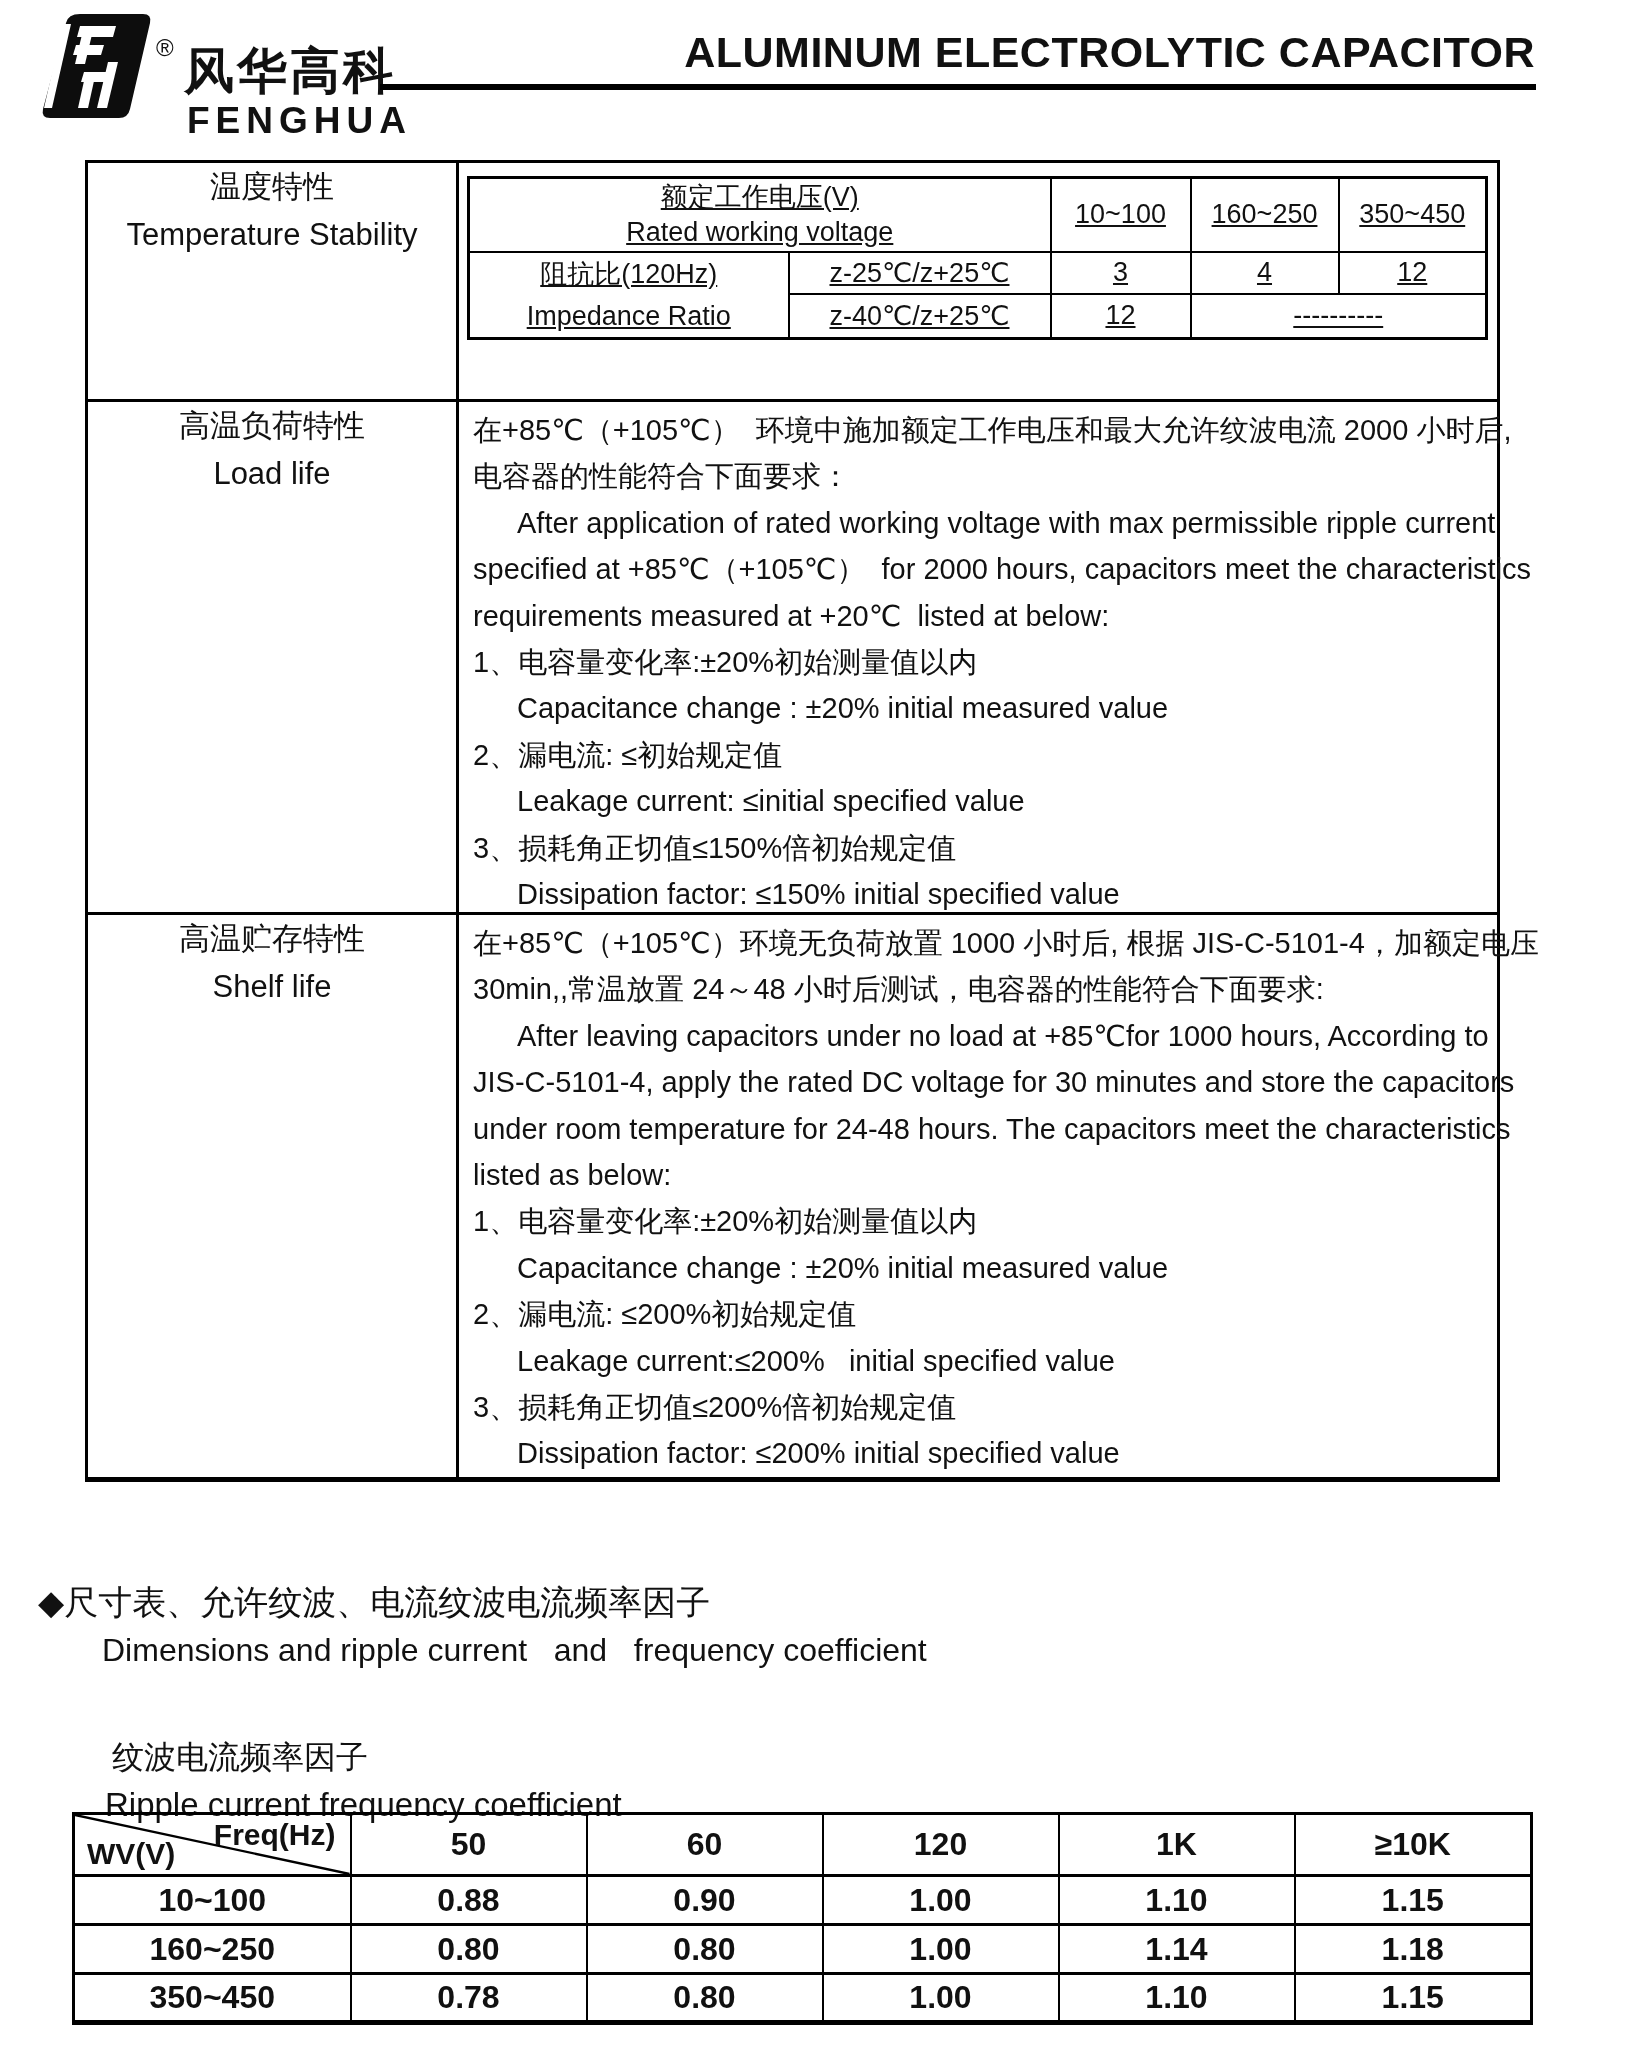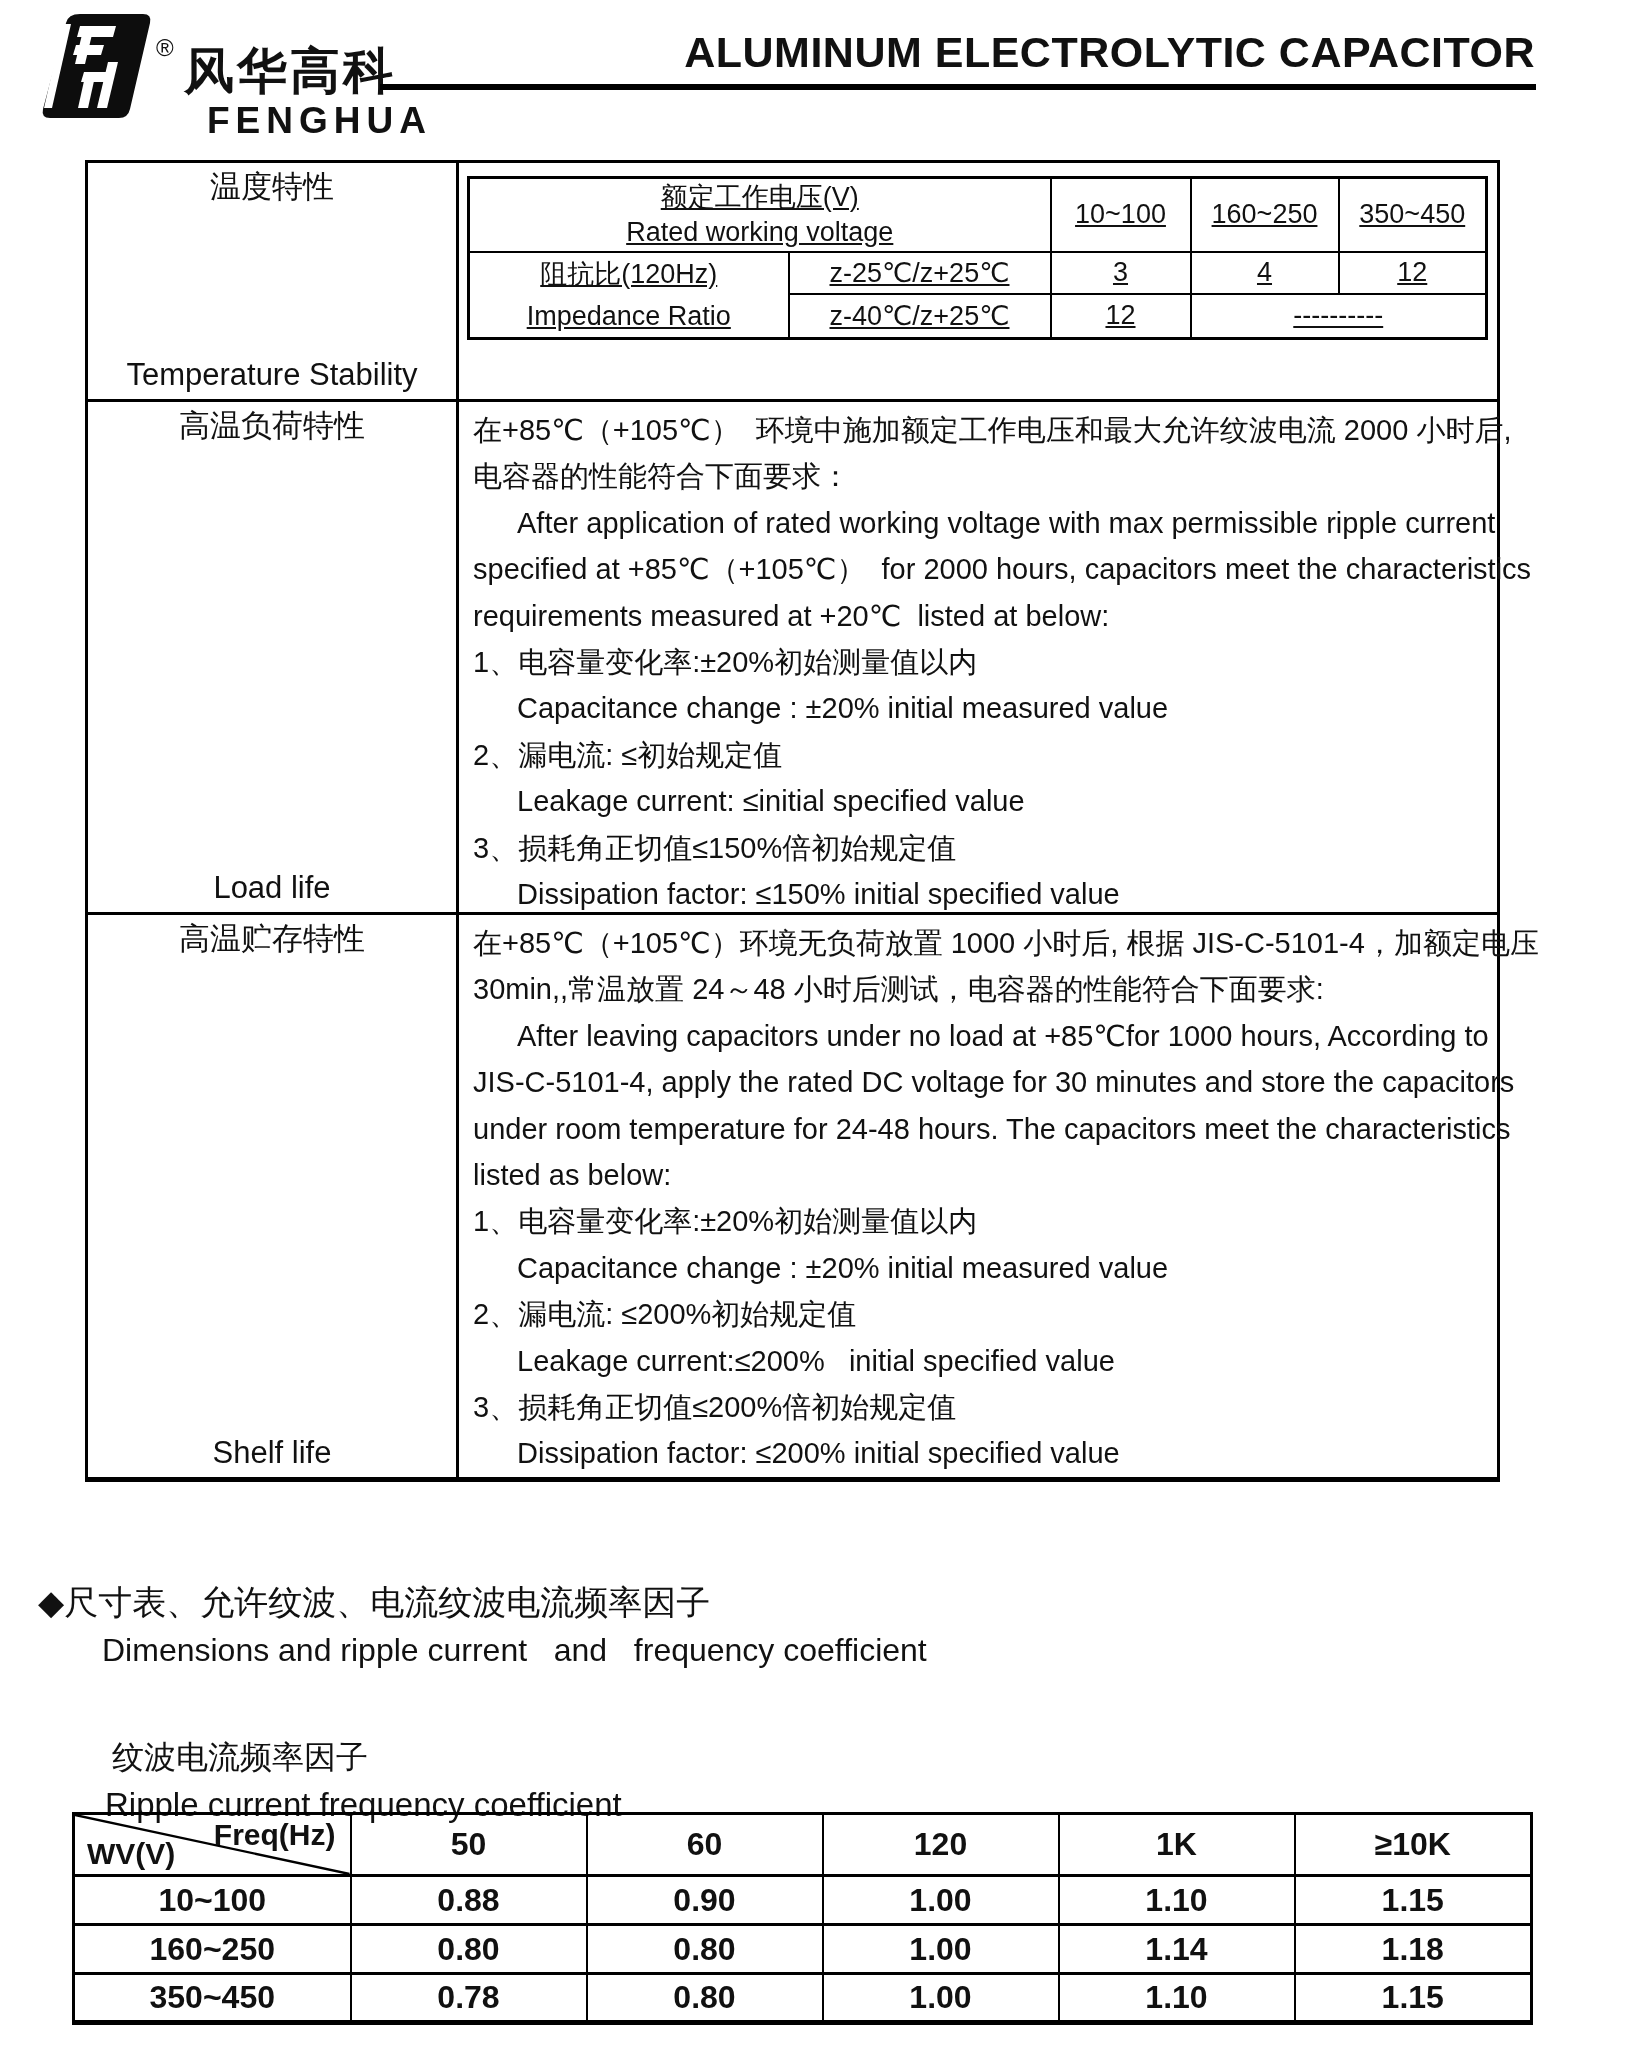--- a/index.html
+++ b/index.html
@@ -12,36 +12,36 @@
     font-family: "Liberation Sans", "DejaVu Sans", sans-serif;
     color: #111111;
     overflow: hidden;
     margin: 0 auto;
   }
 
   
   .logo-mark { position: absolute; left: 40px; top: 12px; width: 112px; height: 108px; }
   .reg-mark  { position: absolute; left: 156px; top: 34px; font-size: 24px; color: #111; }
   .brand-cn  { position: absolute; left: 184px; top: 38px; font-size: 50px; font-weight: bold; letter-spacing: 3px; }
-  .brand-en  { position: absolute; left: 187px; top: 100px; font-size: 37px; font-weight: 600; letter-spacing: 6px; margin-left: 20px; }
+  .brand-en  { position: absolute; left: 187px; top: 100px; font-size: 37px; font-weight: 600; letter-spacing: 6px; }
   .page-title{ position: absolute; right: 92px; top: 28px; font-size: 43px; font-weight: bold; letter-spacing: 0.5px; }
   .title-rule{ position: absolute; left: 380px; top: 84px; width: 1156px; height: 6px; background: #000; }
 
   
   .char-table {
     position: absolute; left: 85px; top: 160px;
     width: 1415px; height: 1322px;
     border: 3px solid #000; border-bottom-width: 5px;
     display: grid;
     grid-template-columns: 371px 1fr;
     grid-template-rows: 239px 513px 1fr;
   }
   .label-cell {
     border-right: 3px solid #000;
-    display: flex; flex-direction: column; align-items: center; justify-content: space-between;
+    display: flex; flex-direction: column; align-items: center; justify-content: flex-start;
     text-align: center;
   }
   .label-cell .cn { font-size: 31px; line-height: 48px; }
   .label-cell .en { font-size: 31px; line-height: 48px; }
   .hdiv { border-bottom: 3px solid #000; }
   .content-cell { position: relative; }
 
   
   .rv-table {
     position: absolute; left: 8px; top: 13px;

